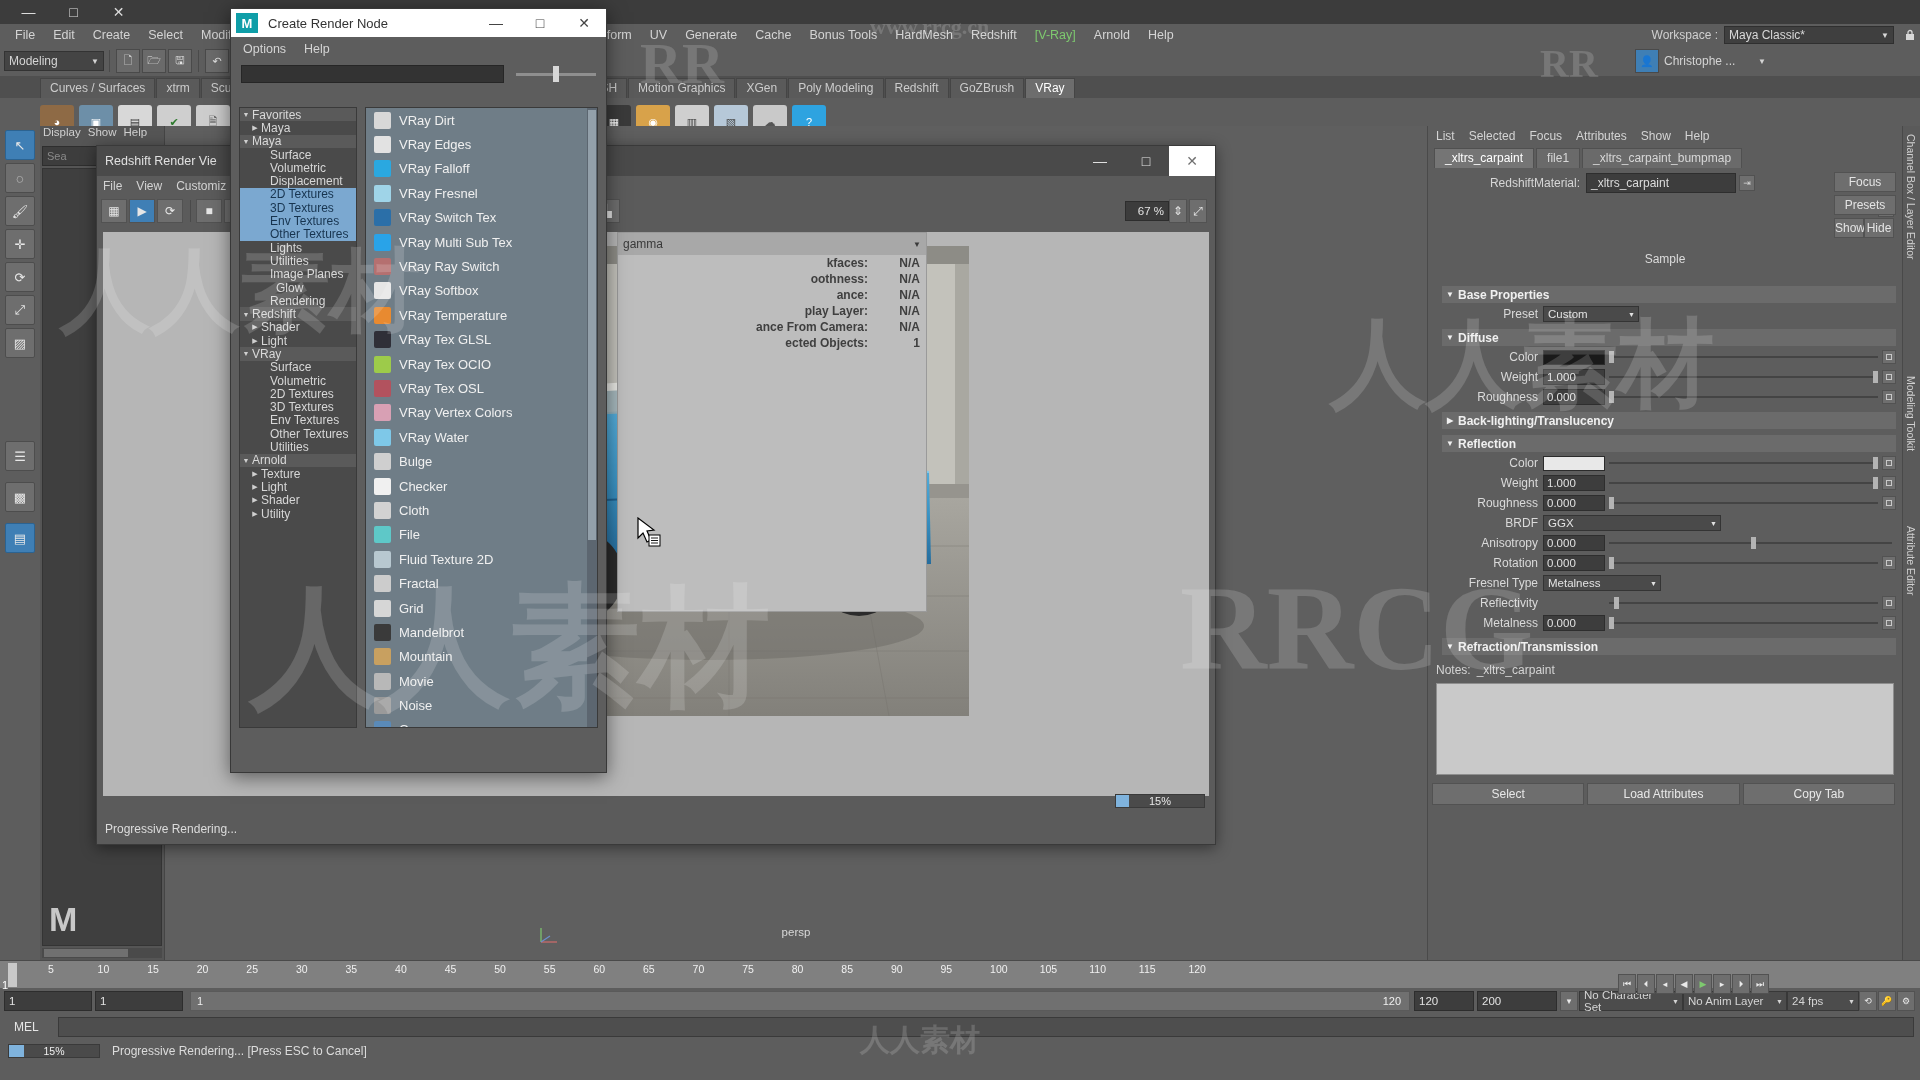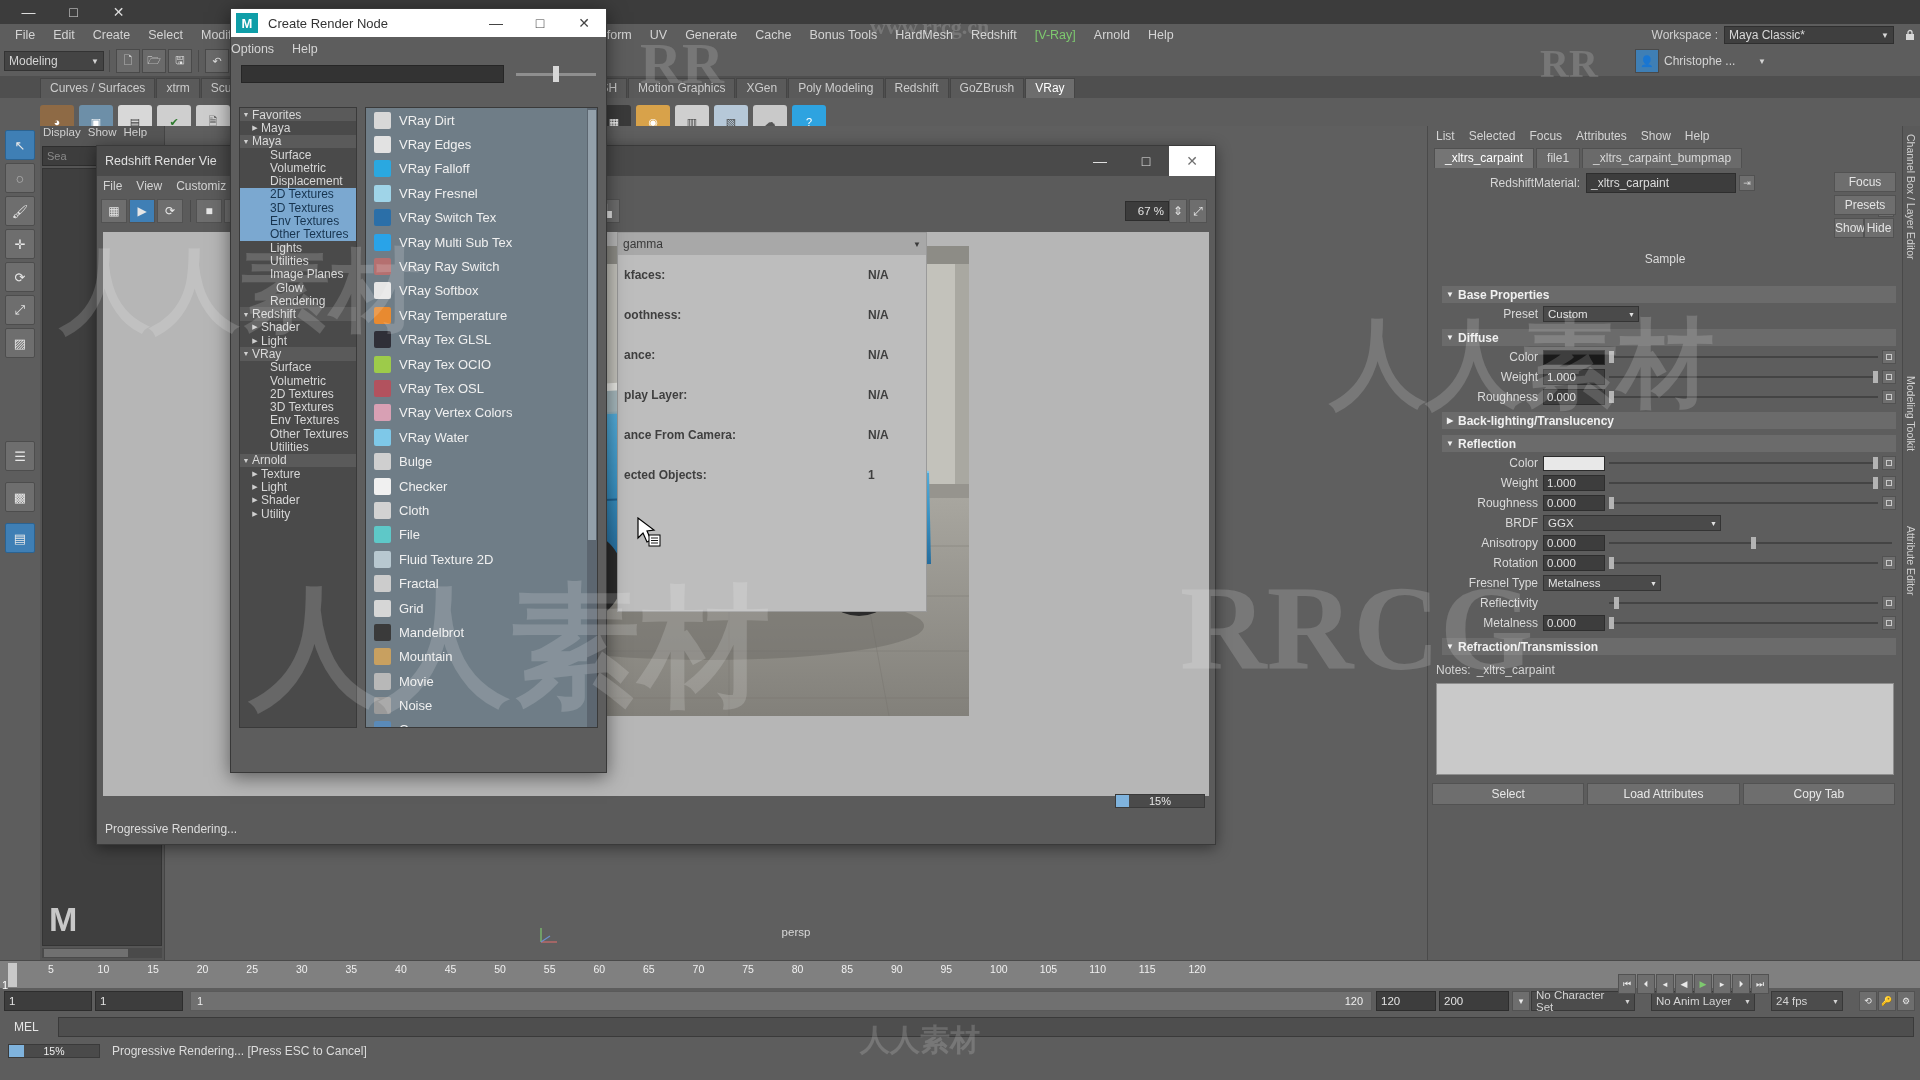--- a/index.html
+++ b/index.html
@@ -136,39 +136,39 @@
   #rv-menu span{ margin-right:14px; }
   #rv-tools { height:30px; display:flex; align-items:center; padding-left:4px; background:#5b5b5b;}
   .rvb { width:26px; height:24px; margin-right:2px; background:#6e6e6e; border:1px solid #525252;
          display:flex; align-items:center; justify-content:center; font-size:12px; color:#e6e6e6;}
   .zoomfield { background:#3c3c3c; border:1px solid #2d2d2d; height:20px; width:44px; font-size:11.5px;
                display:flex; align-items:center; justify-content:flex-end; padding-right:4px; color:#e4e4e4;}
   #rv-canvas { position:absolute; left:6px; top:86px; right:6px; bottom:48px; background:#b6b6b6; }
   #rv-info { position:absolute; left:520px; top:86px; width:310px; background:#bdbdbd; height:380px;
              border:1px solid #9a9a9a; }
   .info-top { height:22px; background:#a8a8a8; display:flex; align-items:center; padding:0 5px; font-size:12px; color:#3a3a3a;}
-  .info-row { display:flex; font-size:12px; color:#3f3f3f; padding:13px 6px; font-weight:bold;}
+  .info-row { display:flex; font-size:12px; color:#3f3f3f; padding:1px 6px; font-weight:bold;text-align:right;}
   .info-row .k{ flex:1; } .info-row .v{ width:52px; }
   #render-img { position:absolute; left:362px; top:100px; width:510px; height:470px; }
   #rv-status { position:absolute; left:0; right:0; bottom:0; height:30px; background:#5b5b5b;
                display:flex; align-items:center; padding-left:8px; font-size:12px; color:#dcdcdc;}
   .rv-prog { position:absolute; right:10px; bottom:36px; width:90px; height:14px; background:#4a4a4a;
              border:1px solid #3a3a3a; display:flex; align-items:center;}
   .rv-prog .fill{ width:15%; height:12px; background:#7fb3dd;}
   .rv-prog .txt{ position:absolute; left:0; right:0; text-align:center; font-size:11px; color:#e8e8e8;}
 
   
   #crn { position:absolute; left:230px; top:8px; width:377px; height:765px;
          background:#5d5d5d; border:1px solid #383838; box-shadow:0 4px 18px rgba(0,0,0,.5); }
   #crn-title { height:28px; background:#ffffff; display:flex; align-items:center; }
   #crn-title .mlogo { width:22px; height:20px; margin-left:5px; background:#0f9ea8;
                       color:#fff; font-weight:bold; font-size:13px; display:flex; align-items:center; justify-content:center;}
   #crn-title .t { flex:1; padding-left:10px; font-size:13px; color:#333;}
   #crn-title .wb{ width:44px; text-align:center; font-size:14px; color:#444;}
-  #crn-menu { height:24px; display:flex; align-items:center; padding-left:0; font-size:12.5px;}
+  #crn-menu { height:24px; display:flex; align-items:center; padding-left:12px; font-size:12.5px;}
   #crn-menu span{ margin-right:18px;}
   #crn-search { height:26px; display:flex; align-items:center; padding:0 10px;}
   #crn-search .sfield{ flex:1; height:18px; background:#333; border:1px solid #262626;}
   #crn-search .sslider{ width:80px; height:18px; position:relative; margin-left:12px;}
   #crn-search .sslider .tr{position:absolute; left:0; right:0; top:8px; height:3px; background:#8f8f8f;}
   #crn-search .sslider .hd{position:absolute; top:1px; left:46%; width:6px; height:16px; background:#d8d8d8;}
   #crn-body { position:absolute; left:8px; top:98px; right:8px; bottom:44px; display:flex; }
   #crn-tree { width:118px; background:#4a4a4a; border:1px solid #3a3a3a; overflow:hidden;}
   .tnode { height:13.3px; font-size:12px; color:#d7d7d7; display:flex; align-items:center; white-space:nowrap;}
   .tnode .tri{ width:12px; font-size:7px; text-align:center; color:#cfcfcf;}
@@ -191,21 +191,21 @@
   .tlframe { position:absolute; left:2px; top:18px; font-size:11px; color:#fff;}
   .tl-key { position:absolute; left:8px; top:2px; width:9px; height:24px; background:#c9c9c9;}
   #rangerow { height:26px; display:flex; align-items:center; padding:2px 4px; }
   .numfield { background:#3d3d3d; border:1px solid #2d2d2d; height:20px; width:88px; font-size:11.5px;
               color:#e2e2e2; display:flex; align-items:center; padding-left:4px; margin-right:3px;}
   .rangebar { flex:1; height:20px; background:#707070; border:1px solid #5a5a5a; margin:0 4px; position:relative;}
   .rangebar .rtxt{ position:absolute; font-size:11px; color:#efefef; top:3px;}
   .tbtn { width:18px; height:20px; background:#6e6e6e; border:1px solid #525252; margin-right:1px;
           display:flex; align-items:center; justify-content:center; font-size:9px; color:#eaeaea;}
   .charcombo { background:#4c4c4c; border:1px solid #383838; height:20px; width:104px; font-size:11.5px;
-               display:flex; align-items:center; padding:0 14px 0 4px; position:relative; margin-right:16px;}
+               display:flex; align-items:center; padding:0 14px 0 4px; position:relative; margin-right:0;}
   .charcombo .arw{position:absolute; right:3px; font-size:7px;}
   #melrow { height:26px; display:flex; align-items:center; padding:2px 6px;}
   #melrow .mel{ width:52px; font-size:12px; color:#e6e6e6; padding-left:8px;}
   #melrow .melfield{ flex:1; height:20px; background:#4e4e4e; border:1px solid #3a3a3a;}
   #statusbar { height:22px; display:flex; align-items:center; padding-left:8px; }
   .sb-prog { width:92px; height:14px; background:#4a4a4a; border:1px solid #3a3a3a; position:relative; margin-right:12px;}
   .sb-prog .fill{ width:17%; height:12px; background:#7fb3dd;}
   .sb-prog .txt{ position:absolute; inset:0; text-align:center; font-size:10.5px; color:#efefef; line-height:12px;}
   #statusbar .sbtxt{ font-size:12px; color:#dcdcdc;}
 
@@ -1026,21 +1026,21 @@
       <span class="tick" style="left: 1188.42px;">120</span>
     </div>
   <div id="rangerow">
     <div class="numfield">1</div>
     <div class="numfield">1</div>
     <div class="rangebar">
       <span class="rtxt" style="left:6px">1</span>
       <span class="rtxt" style="right:8px">120</span>
     </div>
     <div class="numfield" style="width:60px">120</div>
-    <div class="numfield" style="width:70px">200</div>
+    <div class="numfield" style="width:80px">200</div>
     <div class="tbtn">▾</div>
     <div class="charcombo">
       <span>No Character Set</span>
       <span class="arw">▼</span>
     </div>
     <div class="charcombo">
       <span>No Anim Layer</span>
       <span class="arw">▼</span>
     </div>
     <div class="charcombo" style="width:72px">

